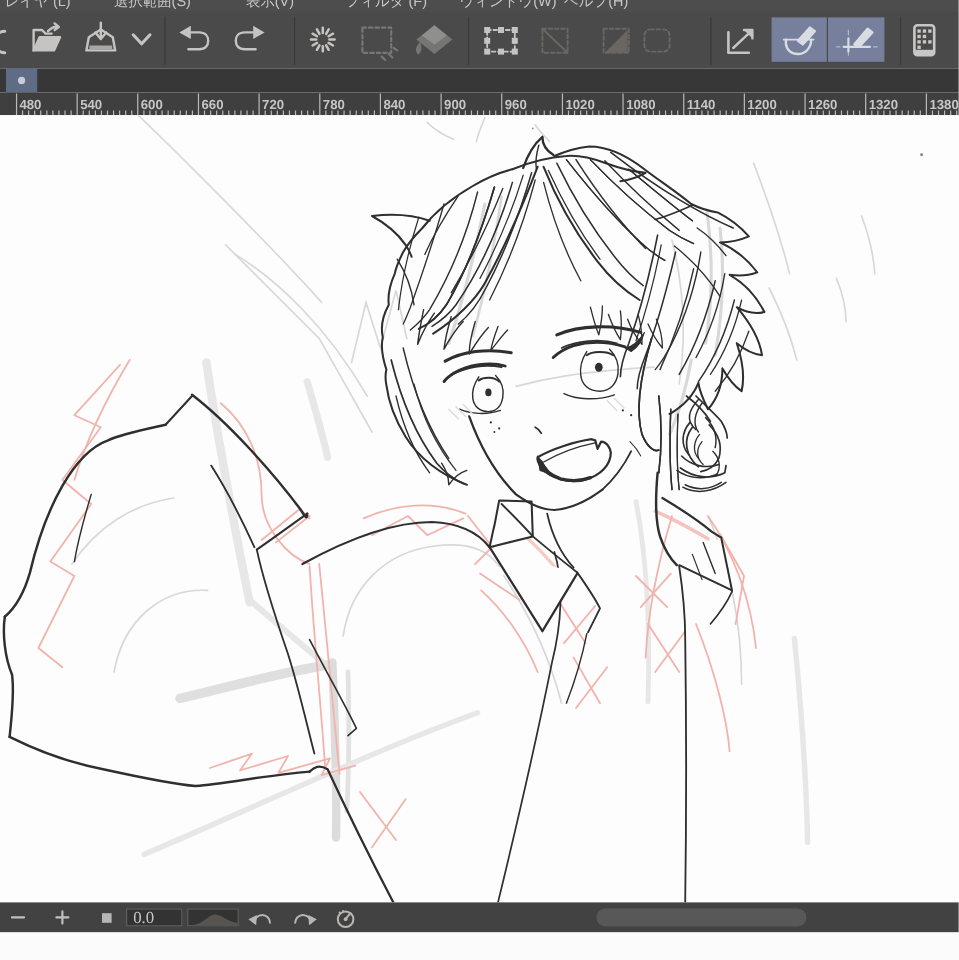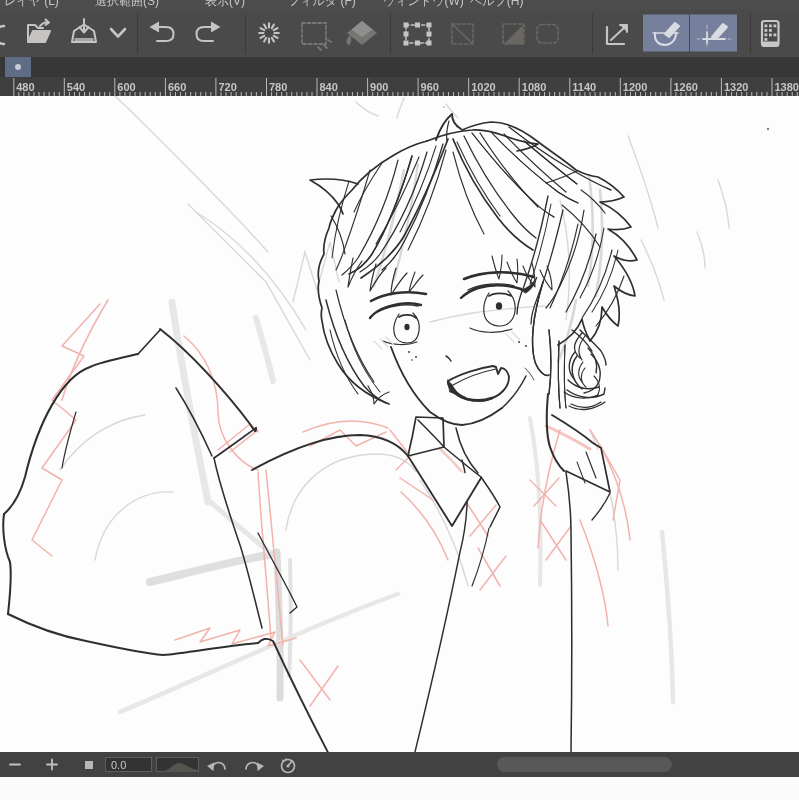--- a/index.html
+++ b/index.html
@@ -8,21 +8,21 @@
 .menubar .t{position:absolute;top:-7px;left:4px;width:799px;color:#c9c7c5;font-size:12px;white-space:nowrap;}
 .toolbar{position:absolute;left:0;top:10px;width:799px;height:47px;background:#4a4a4a;}
 .tabstrip{position:absolute;left:0;top:57px;width:799px;height:20px;background:#373737;}
 .tab{position:absolute;left:5px;top:0px;width:26px;height:20px;background:#5f6c86;}
 .tab .dot{position:absolute;left:10px;top:7px;width:6px;height:6px;border-radius:50%;background:#c9cdd6;}
 .ruler{position:absolute;left:0;top:77px;width:799px;height:19px;background:#3f3f3f;font-weight:bold;}
 .canvas{position:absolute;left:0;top:96px;width:799px;height:656px;background:#fdfdfd;overflow:hidden;}
 .bottombar{position:absolute;left:0;top:752px;width:799px;height:25px;background:#424242;}
 .below{position:absolute;left:0;top:777px;width:799px;height:23px;background:#fbfbfb;}
 .pill{position:absolute;left:497px;top:757px;width:175px;height:15px;border-radius:8px;background:#585858;}
-.zoombox{position:absolute;left:105px;top:757px;width:47px;height:15px;background:#333333;border:1px solid #5e5e5e;color:#c9c7c5;font-size:11px;line-height:15px;padding-left:5px;box-sizing:border-box;}
+.zoombox{position:absolute;left:105px;top:757px;width:47px;height:15px;background:#333333;border:1px solid #5e5e5e;color:#c9c7c5;font-size:14px;line-height:15px;padding-left:5px;box-sizing:border-box;font-family:Liberation Serif, serif;}
 .navbox{position:absolute;left:156px;top:757px;width:43px;height:15px;background:#333333;border:1px solid #5e5e5e;box-sizing:border-box;}
 </style>
 </head>
 <body>
 <div id="app">
 <div class="menubar">
 <div class="t" style="left:4px">レイヤ (L)</div>
 <div class="t" style="left:95px">選択範囲(S)</div>
 <div class="t" style="left:205px">表示(V)</div>
 <div class="t" style="left:288px">フィルタ (F)</div>

